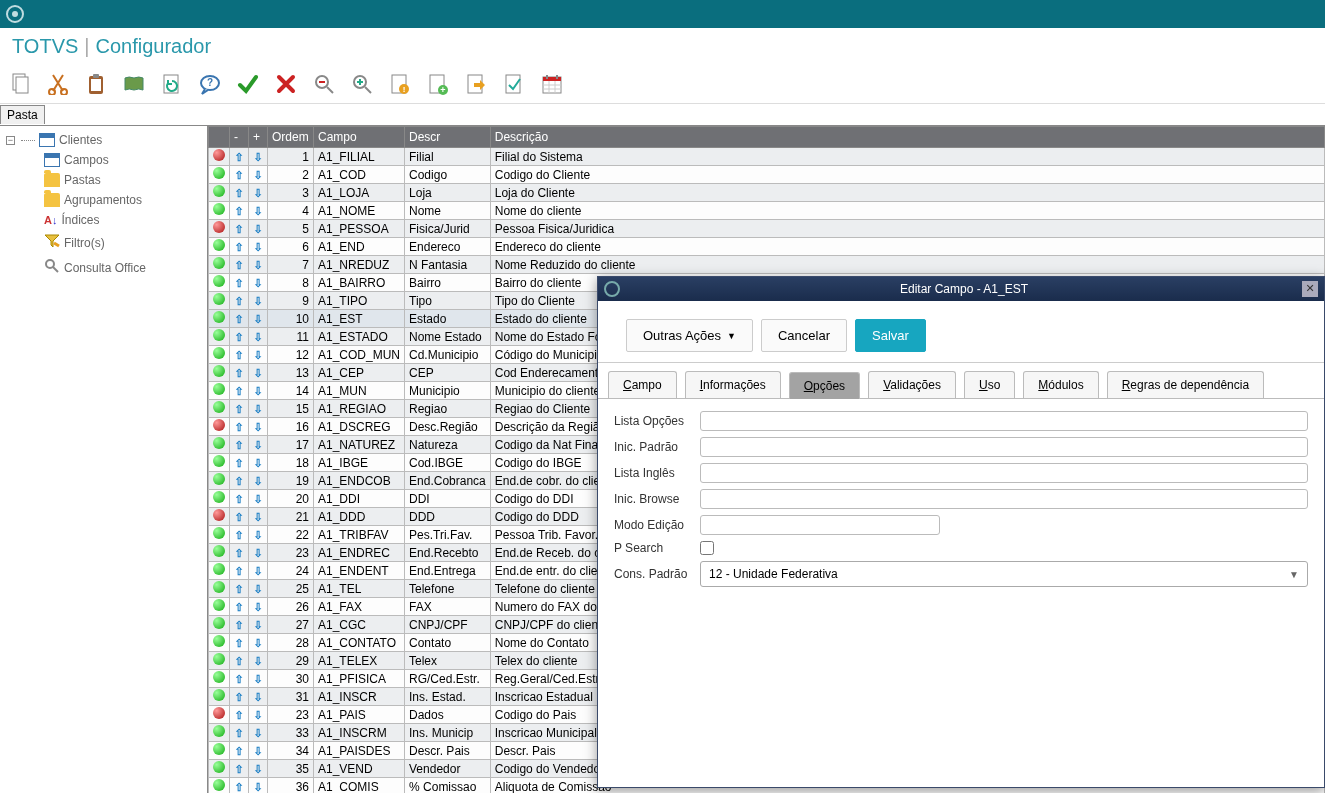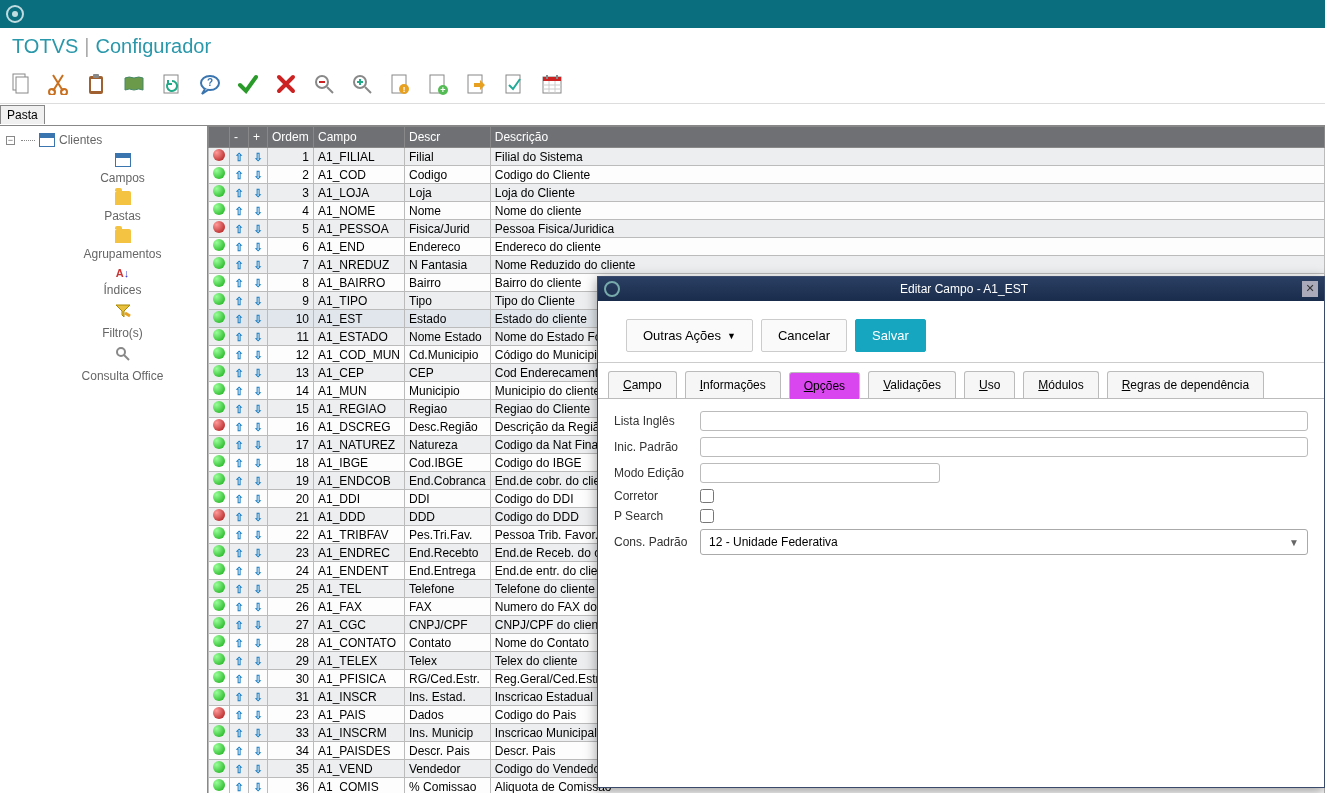--- a/index.html
+++ b/index.html
@@ -14,21 +14,21 @@
 .header .sep { color:#aaa; margin:0 6px;}
 .toolbar { height: 40px; display:flex; align-items:center; padding: 4px 8px; gap: 14px; border-bottom:1px solid #ddd;}
 .toolbar .tbtn { width:24px; height:24px; display:flex; align-items:center; justify-content:center; cursor:pointer; }
 .breadcrumb { display:flex; align-items:center; height:22px; border-bottom:1px solid #888;}
 .breadcrumb .lbl { padding:2px 6px; border:1px solid #888; border-bottom:none; background:#f0f0f0;}
 .breadcrumb .path { flex:1; padding:2px 6px; border-top:1px solid #888; }
 .main { display:flex; height: calc(793px - 28px - 36px - 40px - 22px); }
 .tree { width: 208px; border-right:1px solid #888; padding: 4px; }
 .tree-row { display:flex; align-items:center; gap:4px; padding:3px 2px; color:#666; cursor:pointer;}
 .tree-row.root { margin-left:0;}
-.tree-row.child { margin-left:38px;flex-direction:column;}
+.tree-row.child { margin-left:38px;}
 .tree-icon { width:16px; height:14px; }
 .folder { background:#f4c341; border-radius:2px 2px 0 0; position:relative;}
 .folder::before { content:''; position:absolute; top:-3px; left:0; width:7px; height:3px; background:#f4c341; border-radius:2px 2px 0 0;}
 .grid-icon { display:inline-block; width:16px; height:14px; background:linear-gradient(#fff,#fff); border:1px solid #3a75b0; position:relative;}
 .grid-icon::before { content:''; position:absolute; top:0;left:0;right:0;height:4px;background:#3a75b0;}
 .table-wrap { flex:1; overflow:auto; position:relative;}
 table { border-collapse:collapse; width:100%; }
 th { background:#6f7074; color:#fff; font-weight:normal; text-align:left; padding:3px 4px; border:1px solid #888; font-size:12px; white-space:nowrap;}
 td { border:1px solid #bbb; padding:1px 4px; font-size:12px; height:17px; white-space:nowrap; overflow:hidden;}
 tr:nth-child(odd) td { background:#eceef0;}
@@ -51,21 +51,21 @@
 .dlg-title .ico { width:16px;height:16px;border:2px solid #7aa; border-radius:50%; margin-right:6px;}
 .dlg-title .ttl { flex:1; text-align:center;}
 .dlg-title .close { width:16px;height:16px; background:#aab; color:#333; text-align:center; line-height:14px; cursor:pointer; font-size:11px;}
 .dlg-hdr { padding:18px 20px 10px; display:flex; align-items:center; border-bottom:1px solid #ccc;}
 .dlg-hdr h2 { color:#2a98ab; font-weight:normal; font-size:20px; flex:1;}
 .btn { border:1px solid #ccc; background:#fafafa; padding:8px 16px; font-size:13px; cursor:pointer; border-radius:2px; margin-left:8px; display:inline-flex; align-items:center; gap:6px;}
 .btn.primary { background:#17a6c0; border-color:#17a6c0; color:#fff;}
 .btn .caret { font-size:9px;}
 .dlg-tabs { display:flex; gap:8px; padding:8px 10px 0; border-bottom:1px solid #bbb;}
 .dlg-tab { border:1px solid #bbb; border-bottom:none; padding:6px 14px; background:#f6f6f6; cursor:pointer; font-size:12px; border-radius:3px 3px 0 0;}
-.dlg-tab.active { background:#d946ef; position:relative; top:1px;}
+.dlg-tab.active { background:#a3a3a3; position:relative; top:1px;}
 .dlg-tab u { text-decoration:underline;}
 .dlg-body { padding:12px 16px; }
 .fld { display:flex; align-items:center; margin-bottom:6px;}
 .fld label { width:86px; font-size:12px; color:#333;}
 .fld input[type=text] { border:1px solid #bbb; border-radius:3px; height:20px; padding:0 4px; font-size:12px;}
 .fld .w-full { flex:1;}
 .fld .w-half { width:240px;}
 .fld input[type=checkbox]{ width:14px;height:14px;}
 .select { flex:1; border:1px solid #aaa; border-radius:3px; height:26px; display:flex; align-items:center; padding:0 8px; justify-content:space-between;}
 .select .caret { font-size:10px; color:#666;}
@@ -599,34 +599,38 @@
     <span class="dlg-tab"><u>C</u><span>ampo</span></span>
     <span class="dlg-tab"><u>I</u><span>nformações</span></span>
     <span class="dlg-tab active"><u>O</u><span>pções</span></span>
     <span class="dlg-tab"><u>V</u><span>alidações</span></span>
     <span class="dlg-tab"><u>U</u><span>so</span></span>
     <span class="dlg-tab"><u>M</u><span>ódulos</span></span>
     <span class="dlg-tab"><u>R</u><span>egras de dependência</span></span>
   </div>
   <div class="dlg-body">
     <div class="fld">
-        <label>Lista Inglês</label>
+        <label>Lista Opções</label>
         <input type="text" class="w-full" style="">
       </div>
     <div class="fld">
         <label>Inic. Padrão</label>
         <input type="text" class="w-full" style="">
       </div>
     <div class="fld">
+        <label>Lista Inglês</label>
+        <input type="text" class="w-full" style="">
+      </div>
+    <div class="fld">
+        <label>Inic. Browse</label>
+        <input type="text" class="w-full" style="">
+      </div>
+    <div class="fld">
         <label>Modo Edição</label>
         <input type="text" class="w-half" style="">
-      </div>
-    <div class="fld">
-        <label>Corretor</label>
-        <input type="checkbox" style="">
       </div>
     <div class="fld">
         <label>P Search</label>
         <input type="checkbox" style="">
       </div>
     <div class="fld">
         <label>Cons. Padrão</label>
       <div class="select">
         <span>12 - Unidade Federativa</span>
         <span class="caret">▼</span>

